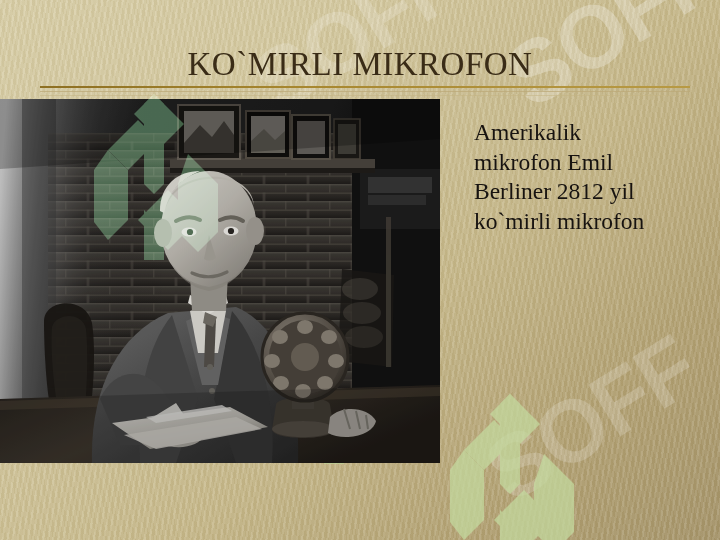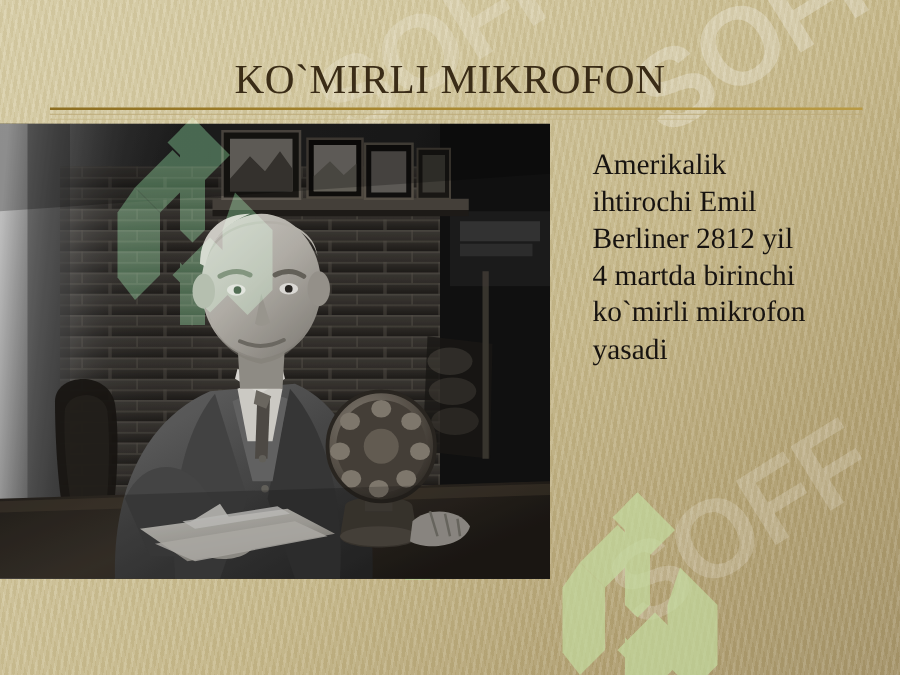--- a/index.html
+++ b/index.html
@@ -372,20 +372,18 @@
         <path d="M16 58 L36 78 L36 128 L16 148 L2 130 L2 78 Z"></path>
         <path d="M96 62 L126 92 L126 140 L106 160 L86 140 L86 92 Z"></path>
         <path d="M46 128 L76 98 L106 128 L76 158 Z"></path>
         <path d="M52 118 L72 138 L72 168 L52 168 Z"></path>
       </g>
     </svg>
   </div>
 
   <div id="body-text">
     <p>Amerikalik</p>
-    <p>ihtirochi Emil</p>
+    <p>mikrofon Emil</p>
     <p>Berliner 2812 yil</p>
-    <p>4 martda birinchi</p>
     <p>ko`mirli mikrofon</p>
-    <p>yasadi</p>
   </div>
 
 </div>
 
 </body></html>

